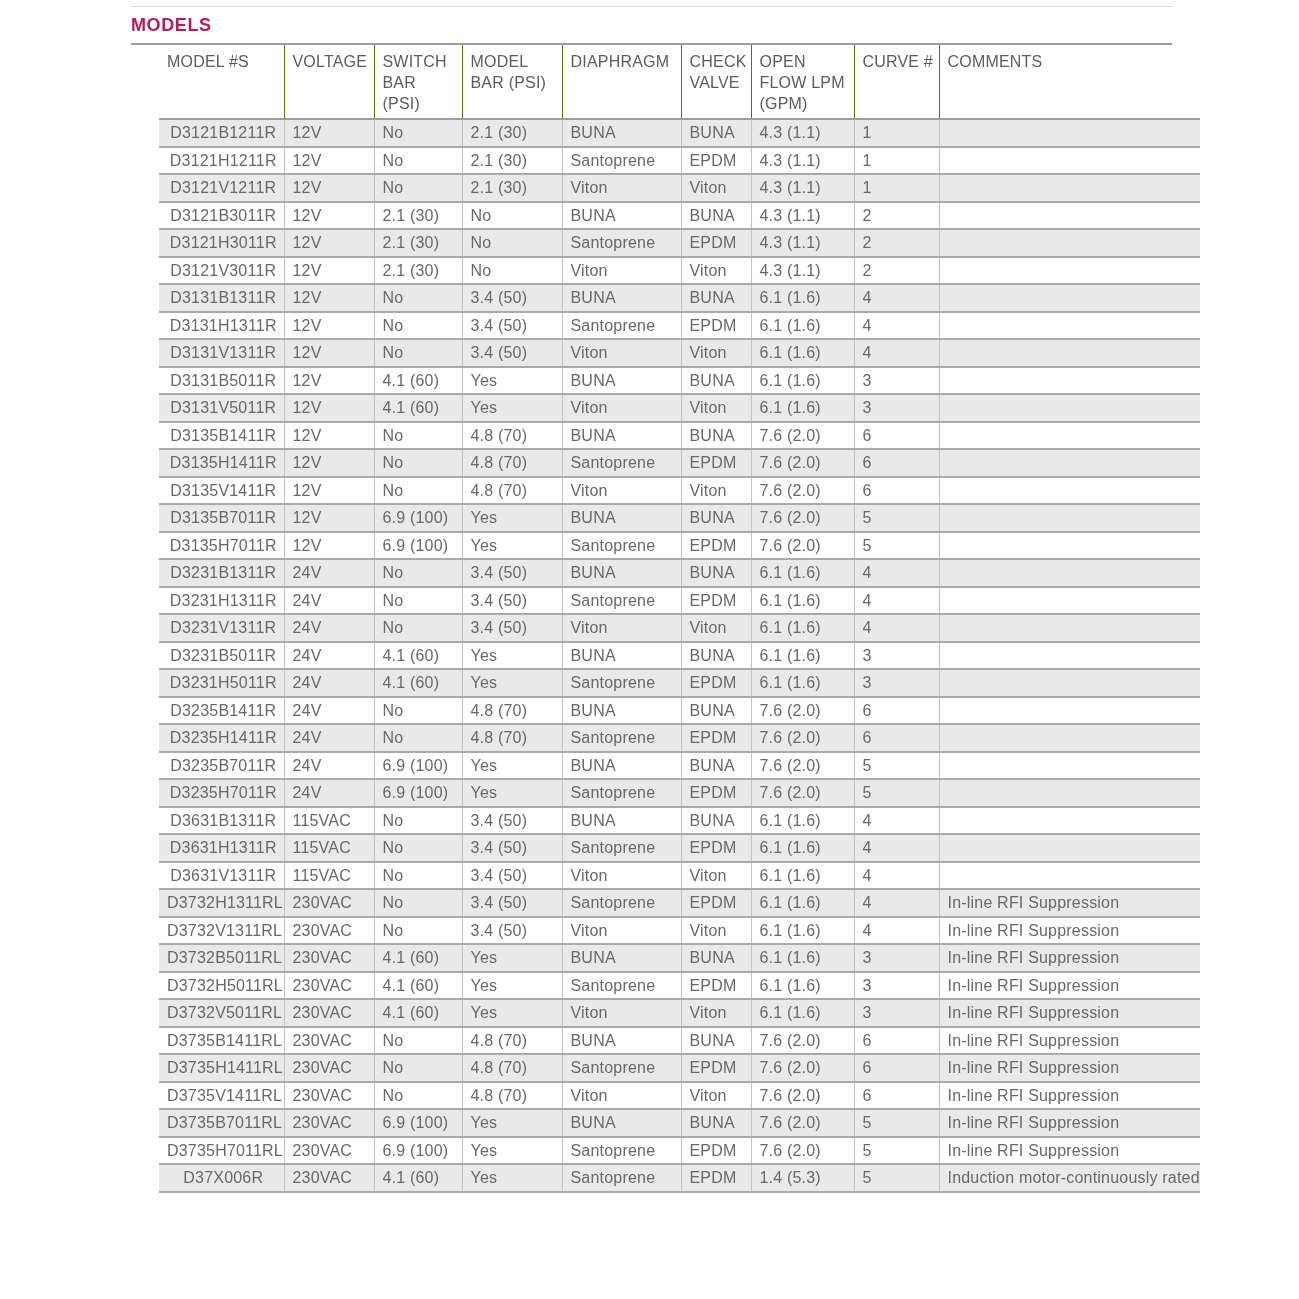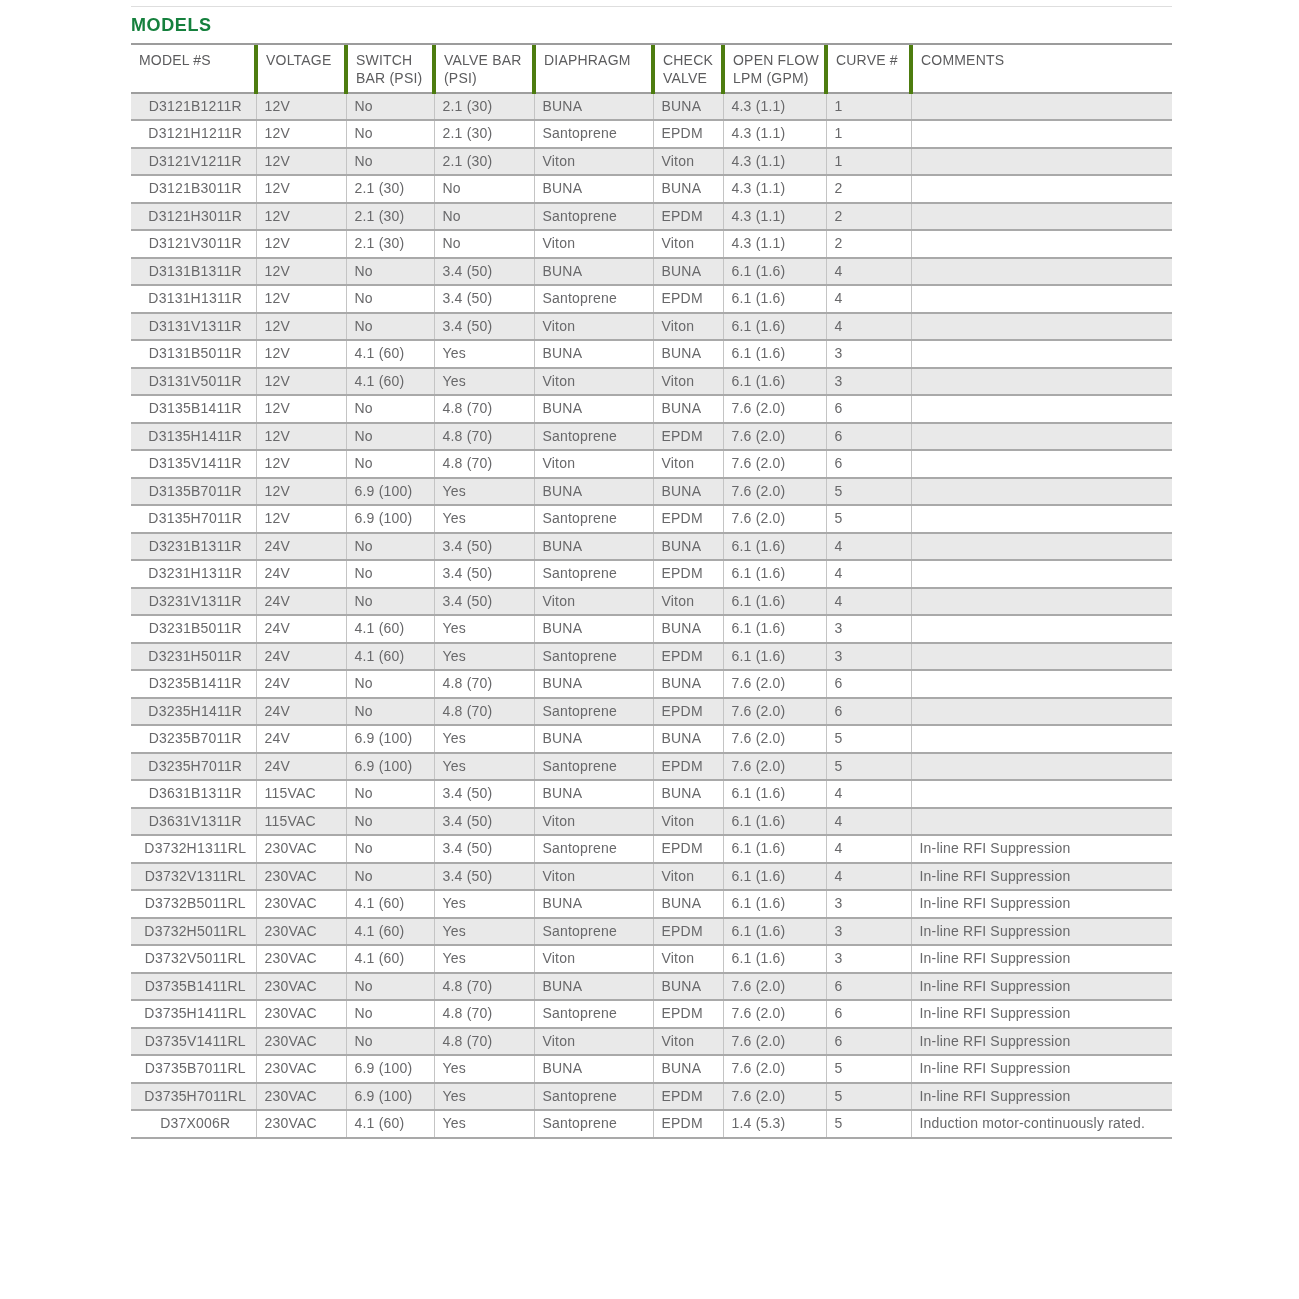--- a/index.html
+++ b/index.html
@@ -24,42 +24,43 @@
   .top-rule {
     height: 0;
     border-top: 1px solid #dedede;
     margin-top: 6px;
   }
   .page-title {
     margin: 8px 0 7px 0;
     font-size: 18px;
     font-weight: bold;
     letter-spacing: 0.6px;
-    color: #15803d;
+    color: #be185d;
   }
   .title-rule {
     height: 0;
     border-top: 2px solid #9c9c9c;
   }
   table.models {
     width: 1041px;
     table-layout: fixed;
     border-collapse: collapse;
-    font-size: 14px;
+    font-size: 16px;
+    margin-left: 28px;
   }
   table.models th {
     vertical-align: top;
     text-align: left;
     font-weight: normal;
     color: #5c5c5e;
     padding: 6px 4px 4px 8px;
     height: 34px;
     line-height: 1.32;
     border-bottom: 2px solid #9e9e9e;
-    border-left: 4px solid #4d7c0f;
+    border-left: 1px solid #4d7c0f;
     letter-spacing: 0.2px;
   }
   table.models th:first-child { border-left: none; }
   table.models td {
     color: #68686a;
     height: 25.5px;
     line-height: 25.5px;
     padding: 0 4px 0 8px;
     border-bottom: 2px solid #a9a9a9;
     border-left: 1px solid #c4c4c4;
@@ -89,21 +90,21 @@
         <col style="width:70px">
         <col style="width:103px">
         <col style="width:85px">
         <col style="width:261px">
       </colgroup>
       <thead>
         <tr>
             <th>MODEL #S</th>
             <th>VOLTAGE</th>
             <th>SWITCH BAR (PSI)</th>
-            <th>VALVE BAR (PSI)</th>
+            <th>MODEL BAR (PSI)</th>
             <th>DIAPHRAGM</th>
             <th>CHECK VALVE</th>
             <th>OPEN FLOW LPM (GPM)</th>
             <th>CURVE #</th>
             <th>COMMENTS</th>
           </tr>
       </thead>
       <tbody>
           <tr>
             <td>D3121B1211R</td>
@@ -380,20 +381,31 @@
             <td>5</td>
             <td></td>
           </tr>
           <tr>
             <td>D3631B1311R</td>
             <td>115VAC</td>
             <td>No</td>
             <td>3.4 (50)</td>
             <td>BUNA</td>
             <td>BUNA</td>
+            <td>6.1 (1.6)</td>
+            <td>4</td>
+            <td></td>
+          </tr>
+          <tr>
+            <td>D3631H1311R</td>
+            <td>115VAC</td>
+            <td>No</td>
+            <td>3.4 (50)</td>
+            <td>Santoprene</td>
+            <td>EPDM</td>
             <td>6.1 (1.6)</td>
             <td>4</td>
             <td></td>
           </tr>
           <tr>
             <td>D3631V1311R</td>
             <td>115VAC</td>
             <td>No</td>
             <td>3.4 (50)</td>
             <td>Viton</td>

